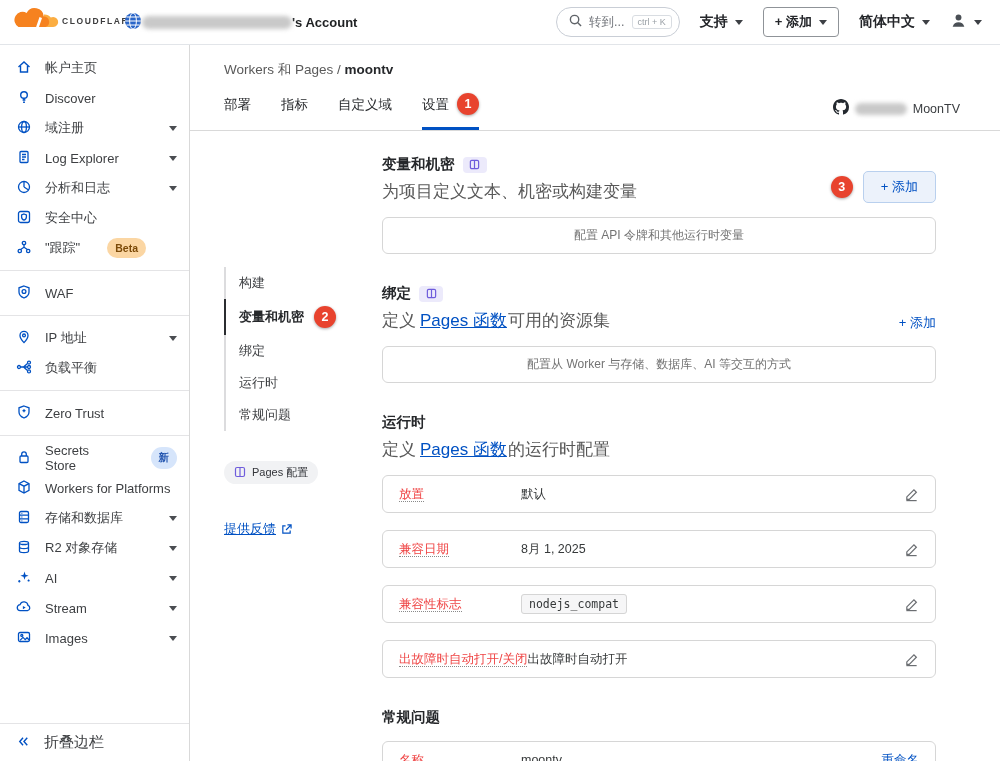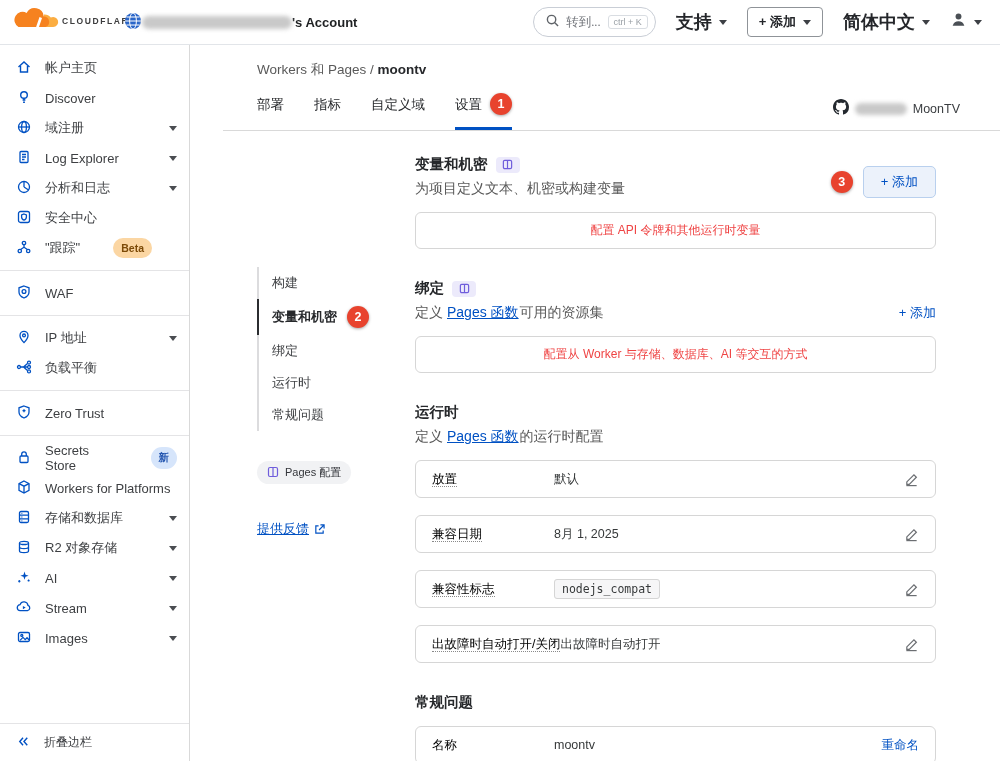--- a/index.html
+++ b/index.html
@@ -13,46 +13,46 @@
   .h-left { display:flex; align-items:center; gap:26px; }
   .cf-logo { display:flex; flex-direction:row; align-items:center; width:88px; }
   .cf-word { font-size:8.5px; font-weight:bold; letter-spacing:1.6px; color:#3d3d3e; margin-top:-2px; }
   .account { display:flex; align-items:center; font-size:13px; font-weight:bold; color:#1f2123; }
   .redact { display:inline-block; height:13px; background:#c9c9c9; border-radius:7px; filter:blur(2px); }
   .redact.acct { width:150px; }
   .redact.gh { width:52px; height:11px; }
   .h-right { margin-left:auto; display:flex; align-items:center; gap:20px; }
   .search-pill { display:flex; align-items:center; gap:7px; border:1px solid #c9ced6;
     border-radius:999px; height:30px; padding:0 7px 0 12px; min-width:122px; }
-  .search-ph { font-size:12.5px; color:#6e7177;font-family:Liberation Serif, serif; }
+  .search-ph { font-size:12.5px; color:#6e7177; }
   .kbd { font-size:9px; color:#9aa0a6; border:1px solid #d9dde2; border-radius:3px; padding:1px 5px; }
-  .menu-item { display:flex; align-items:center; gap:7px; font-size:18px; color:#24262a; font-weight:bold; cursor:pointer; }
+  .menu-item { display:flex; align-items:center; gap:7px; font-size:14px; color:#24262a; font-weight:bold; cursor:pointer; }
   .hdr-add-btn { display:flex; align-items:center; gap:7px; border:1px solid #8f9398; border-radius:4px;
     padding:5px 11px; font-size:13px; font-weight:bold; color:#24262a; background:#fff; }
   .caret { width:0; height:0; border-left:4px solid transparent; border-right:4px solid transparent;
     border-top:5px solid #3d4045; display:inline-block; }
 
   
-  .shell { flex:1; display:flex; min-height:0;gap:33px; }
+  .shell { flex:1; display:flex; min-height:0; }
 
   
   aside { width:190px; flex:none; border-right:1px solid #d9d9d9; padding-top:8px;
     display:flex; flex-direction:column; overflow:hidden; }
   .side-item { height:30px; flex:none; display:flex; align-items:center; gap:13px;
     padding:0 12px 0 16px; font-size:13px; color:#3d3f42; cursor:pointer; }
   .side-item svg { flex:none; }
   .side-item .caret { margin-left:auto; border-top-color:#4a4d52; }
   .side-item.active { background:#dbe7f8; border-radius:15px; margin:1px 6px 1px 4px;
     padding-left:12px; color:#16386e; font-weight:bold; }
   .sdiv { height:1px; background:#e4e4e6; margin:7px 0; flex:none; }
-  .pill { font-size:10.5px; border-radius:999px; padding:4px 8px; margin-left:20px; font-weight:bold; }
+  .pill { font-size:10.5px; border-radius:999px; padding:4px 8px; margin-left:14px; font-weight:bold; }
   .pill.beta { background:#fbd6a3; color:#7c4a08; }
   .pill.new { background:#d6e5fb; color:#2456b0; }
   .collapse-row { margin-top:auto; border-top:1px solid #e4e4e6; height:38px; display:flex;
-    align-items:center; gap:13px; padding:0 16px; font-size:12px; color:#3d3f42; cursor:pointer; flex:none; }
+    align-items:center; gap:13px; padding:0 16px; font-size:15px; color:#3d3f42; cursor:pointer; flex:none; }
 
   
   main { flex:1; min-width:0; display:flex; flex-direction:column; overflow:hidden; }
   .crumbs { padding:16px 0 0 34px; font-size:13.5px; color:#595959; }
   .crumbs b { color:#26282b; }
   .tabs-row { display:flex; align-items:flex-end; padding:14px 40px 0 34px;
     border-bottom:1px solid #d9d9d9; }
   .tabs { display:flex; gap:30px; }
   .tab { font-size:13.5px; color:#26282b; padding-bottom:10px; border-bottom:3px solid transparent;
     cursor:pointer; display:flex; align-items:center; gap:8px; }
@@ -74,31 +74,31 @@
     background:#f1f2f4; border-radius:999px; padding:4px 10px; font-size:11px; color:#33353a; }
   .feedback { margin-top:36px; display:inline-flex; align-items:center; gap:5px;
     color:#0051c3; font-size:13px; text-decoration:underline; cursor:pointer; }
 
   .content-col { flex:1; min-width:0; }
   .section { margin-bottom:30px; }
   .sec-head { display:flex; align-items:flex-end; }
   .sec-title { font-size:14.5px; font-weight:bold; color:#26282b; display:flex; align-items:center; gap:8px; }
   .pbadge { display:inline-flex; align-items:center; justify-content:center; width:24px; height:16px;
     background:#eceafb; border-radius:4px; }
-  .sec-sub { margin-top:6px; font-size:14px; color:#595959; }
+  .sec-sub { margin-top:6px; font-size:17px; color:#595959; }
   .sec-actions { margin-left:auto; display:flex; align-items:center; gap:10px; }
   .add-btn { display:inline-flex; align-items:center; background:#ecf2fb; border:1px solid #b9d0ee;
     color:#0051c3; border-radius:5px; padding:6px 17px; font-size:13px; cursor:pointer; }
   .add-link { color:#0051c3; font-size:13px; cursor:pointer; }
   .blue-link { color:#0051c3; text-decoration:underline; cursor:pointer; margin:0 1px 0 4px; }
   .empty-box { margin-top:14px; border:1px solid #d6d6d6; border-radius:6px; height:37px;
-    display:flex; align-items:center; justify-content:center; font-size:12px; color:#ef4444; }
+    display:flex; align-items:center; justify-content:center; font-size:12px; color:#737373; }
   .kv-card { border:1px solid #d6d6d6; border-radius:6px; min-height:38px; display:flex;
     align-items:center; padding:0 16px; margin-bottom:17px; font-size:12.5px; }
-  .kv-label { min-width:122px; flex:none; color:#000000; }
+  .kv-label { min-width:122px; flex:none; color:#ef4444; }
   .dotted { border-bottom:1px dotted #8a8a8a; cursor:help; }
   .kv-value { flex:1; color:#36393a; padding-right:10px; }
   .code-chip { font-family:"DejaVu Sans Mono","Liberation Mono",monospace; font-size:11.5px;
     background:#f6f6f7; border:1px solid #d5d5d5; border-radius:3px; padding:2px 7px; color:#36393a; }
   .kv-action { margin-left:auto; color:#0051c3; font-size:12.5px; cursor:pointer;
     display:inline-flex; align-items:center; gap:5px; }
   .pencil { cursor:pointer; margin-left:auto; display:flex; }
   .runtime-head { margin-bottom:14px; }
   .gen-title { font-size:14.5px; font-weight:bold; color:#26282b; margin-bottom:14px; }
 </style>

